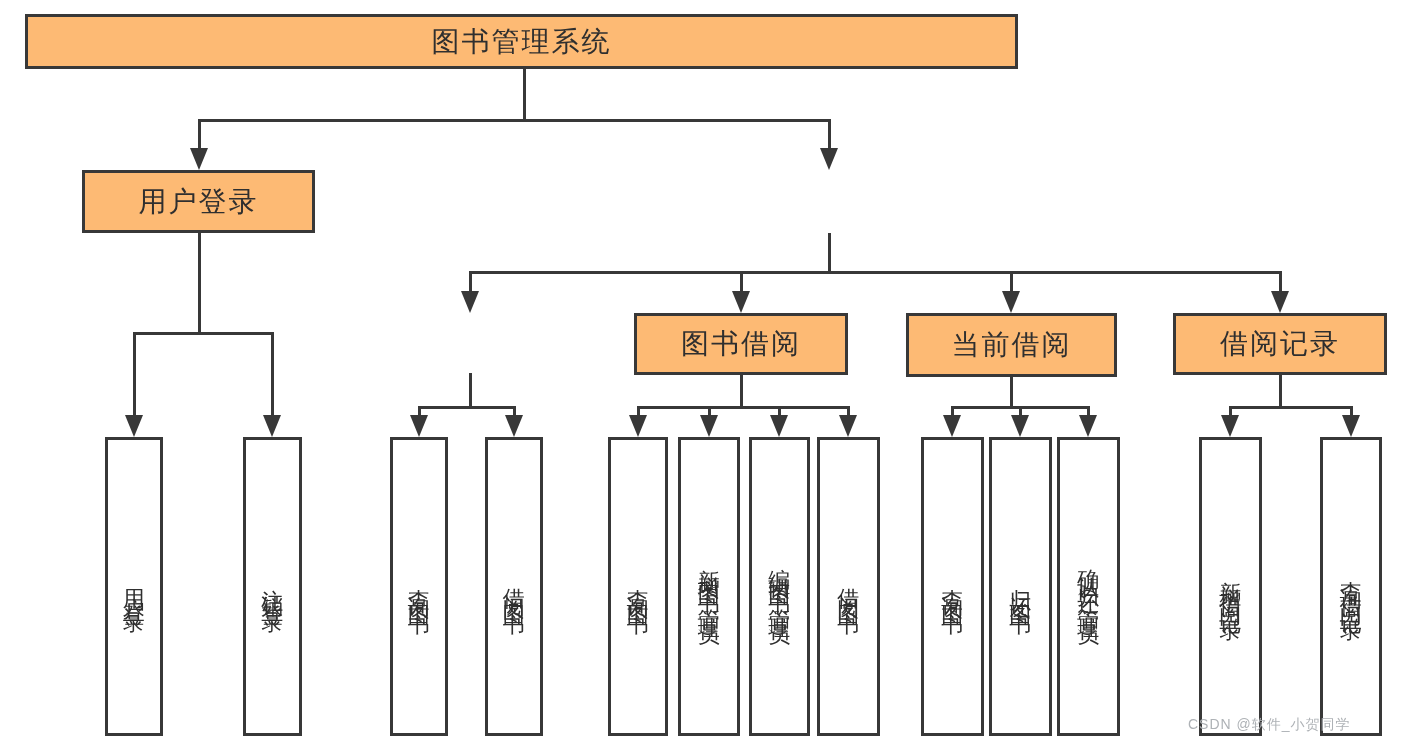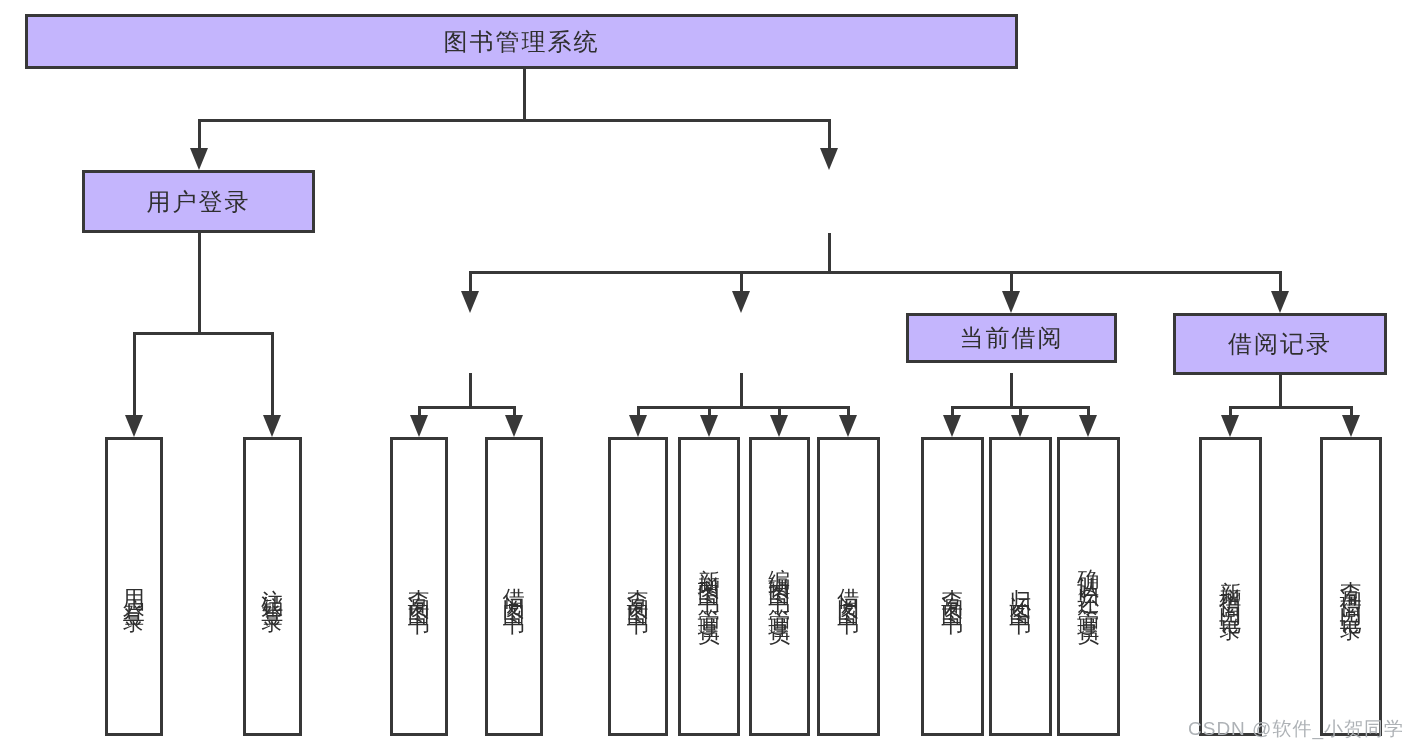--- a/index.html
+++ b/index.html
@@ -14,23 +14,23 @@
     width:1405px;height:747px;
     background:var(--bg);
     overflow:hidden;
     font-family:"Liberation Sans","DejaVu Sans",sans-serif;
   }
   
   .hbox{
     position:absolute;
     box-sizing:border-box;
     border:3px solid var(--line);
-    background:#c4b5fd;
+    background:#fdba74;
     display:flex;align-items:center;justify-content:center;
-    font-size:24px;letter-spacing:2px;
+    font-size:28px;letter-spacing:2px;
     color:var(--text);
     z-index:2;
   }
   
   .vbox{
     position:absolute;
     box-sizing:border-box;
     border:3px solid var(--line);
     background:#fff;
     display:flex;align-items:center;justify-content:center;
@@ -48,41 +48,44 @@
   .line{position:absolute;background:var(--line);z-index:1;}
   .arrow{
     position:absolute;width:0;height:0;z-index:1;
     border-left:9px solid transparent;
     border-right:9px solid transparent;
     border-top:22px solid var(--line);
   }
   .watermark{
     position:absolute;
     left:1188px;top:716px;
-    font-size:19px;
+    font-size:14px;
     color:var(--wm);
     z-index:3;
     letter-spacing:1px;
     white-space:nowrap;
   }
 </style>
 </head>
 <body>
 
 <div class="stage">
 
   <div class="hbox" style="left:25px;top:14px;width:993px;height:55px">
     <span>图书管理系统</span>
   </div>
 
   <div class="hbox" style="left:82px;top:170px;width:233px;height:63px">
     <span>用户登录</span>
   </div>
 
-  <div class="hbox" style="left:906px;top:313px;width:211px;height:50px">
+  <div class="hbox" style="left:634px;top:313px;width:214px;height:62px">
+    <span>图书借阅</span>
+  </div>
+  <div class="hbox" style="left:906px;top:313px;width:211px;height:64px">
     <span>当前借阅</span>
   </div>
   <div class="hbox" style="left:1173px;top:313px;width:214px;height:62px">
     <span>借阅记录</span>
   </div>
 
   <div class="vbox" style="left:105px;top:437px;width:58px;height:299px">
     <span class="vlabel">用户登录</span>
   </div>
   <div class="vbox" style="left:243px;top:437px;width:59px;height:299px">

